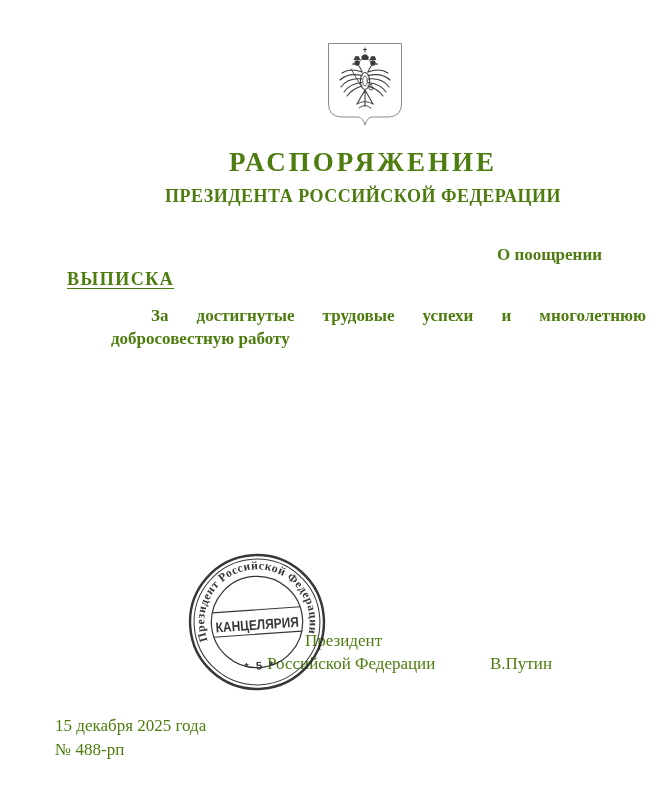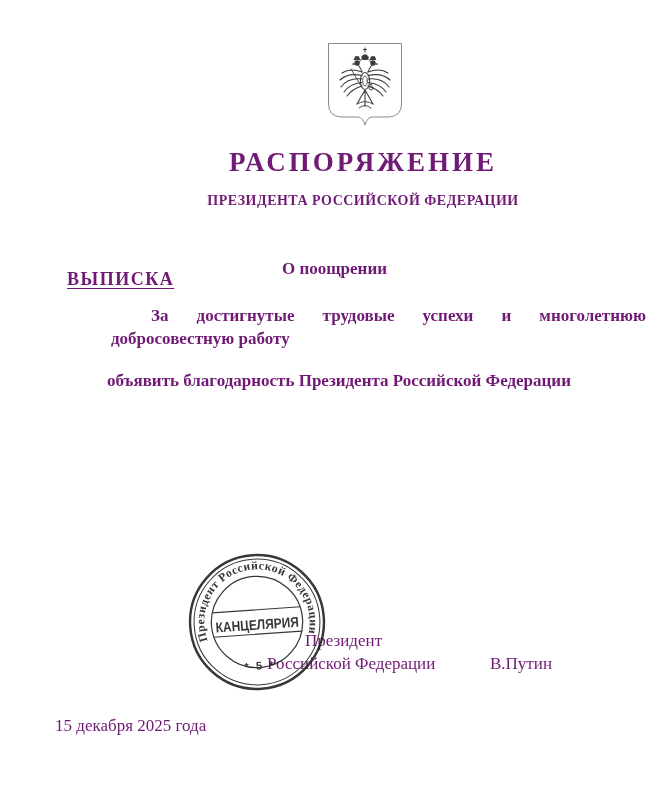--- a/index.html
+++ b/index.html
@@ -2,41 +2,41 @@
 <html><head>
 <meta charset="utf-8">
 <style>
   html,body { margin:0; padding:0; background:#ffffff; }
   .page {
     position: relative;
     width: 657px;
     height: 803px;
     background: #ffffff;
     font-family: "Liberation Serif", serif;
-    color: #701a75;
+    color: #4d7c0f;
     overflow: hidden;
   }
   .abs { position: absolute; }
 
   
   .emblem { left:327px; top:42px; width:76px; height:92px; }
 
   
   .title-block { left:130px; top:149px; width:466px; text-align:center; }
   .title-main {
     font-size:27px; font-weight:700; letter-spacing:3px; line-height:26px;
     white-space:nowrap;
   }
   .title-sub {
-    margin-top:18px; font-size:14px; font-weight:700; letter-spacing:0.5px;
+    margin-top:11px; font-size:18px; font-weight:700; letter-spacing:0.5px;
     white-space:nowrap;
   }
 
   .subject {
-    left:67px; top:259px; width:535px; text-align:center;
+    left:67px; top:245px; width:535px; text-align:right;
     font-size:17px; font-weight:700;
   }
   .extract {
     left:67px; top:269px; font-size:18px; letter-spacing:1.5px;
     text-decoration: underline; text-underline-offset:3px;font-weight:bold;
   }
 
   .para { left:67px; width:535px; font-size:17px; line-height:23px; }
   .para.justify { text-align:justify;margin-left:44px; }
   .para.indent { text-indent:40px; }
@@ -111,21 +111,20 @@
   <div class="abs title-block">
     <div class="title-main">РАСПОРЯЖЕНИЕ</div>
     <div class="title-sub">ПРЕЗИДЕНТА РОССИЙСКОЙ ФЕДЕРАЦИИ</div>
   </div>
 
   <div class="abs subject">О поощрении</div>
 
   <div class="abs extract">ВЫПИСКА</div>
 
   <div class="abs para p1 bold justify indent">За достигнутые трудовые успехи и многолетнюю добросовестную работу</div>
-  <div class="abs para p2 bold indent">объявить благодарность Президента Российской Федерации</div>
 
   <div class="abs signature">
     <div class="sig-line1">Президент</div>
     <div class="sig-line2">
       <span>Российской Федерации</span>
       <span>В.Путин</span>
     </div>
   </div>
 
   <div class="abs stamp">
@@ -140,15 +139,16 @@
         </text>
         <path d="M26.6,58 H113.4 M26.6,82 H113.4" stroke-width="1.1"></path>
         <text x="70" y="77.5" text-anchor="middle" font-family="Liberation Sans, sans-serif" font-size="14" font-weight="700" fill="#222222" stroke="none" textLength="82" lengthAdjust="spacingAndGlyphs">КАНЦЕЛЯРИЯ</text>
         <text x="70" y="117" text-anchor="middle" font-family="Liberation Sans, sans-serif" font-size="11" font-weight="700" fill="#222222" stroke="none" letter-spacing="2">* 5 *</text>
       </g>
     </svg>
   </div>
 
   <div class="abs footer">
     <div>15 декабря 2025 года</div>
+    <div>№ 488-рп</div>
   </div>
 
 </div>
 
 </body></html>

